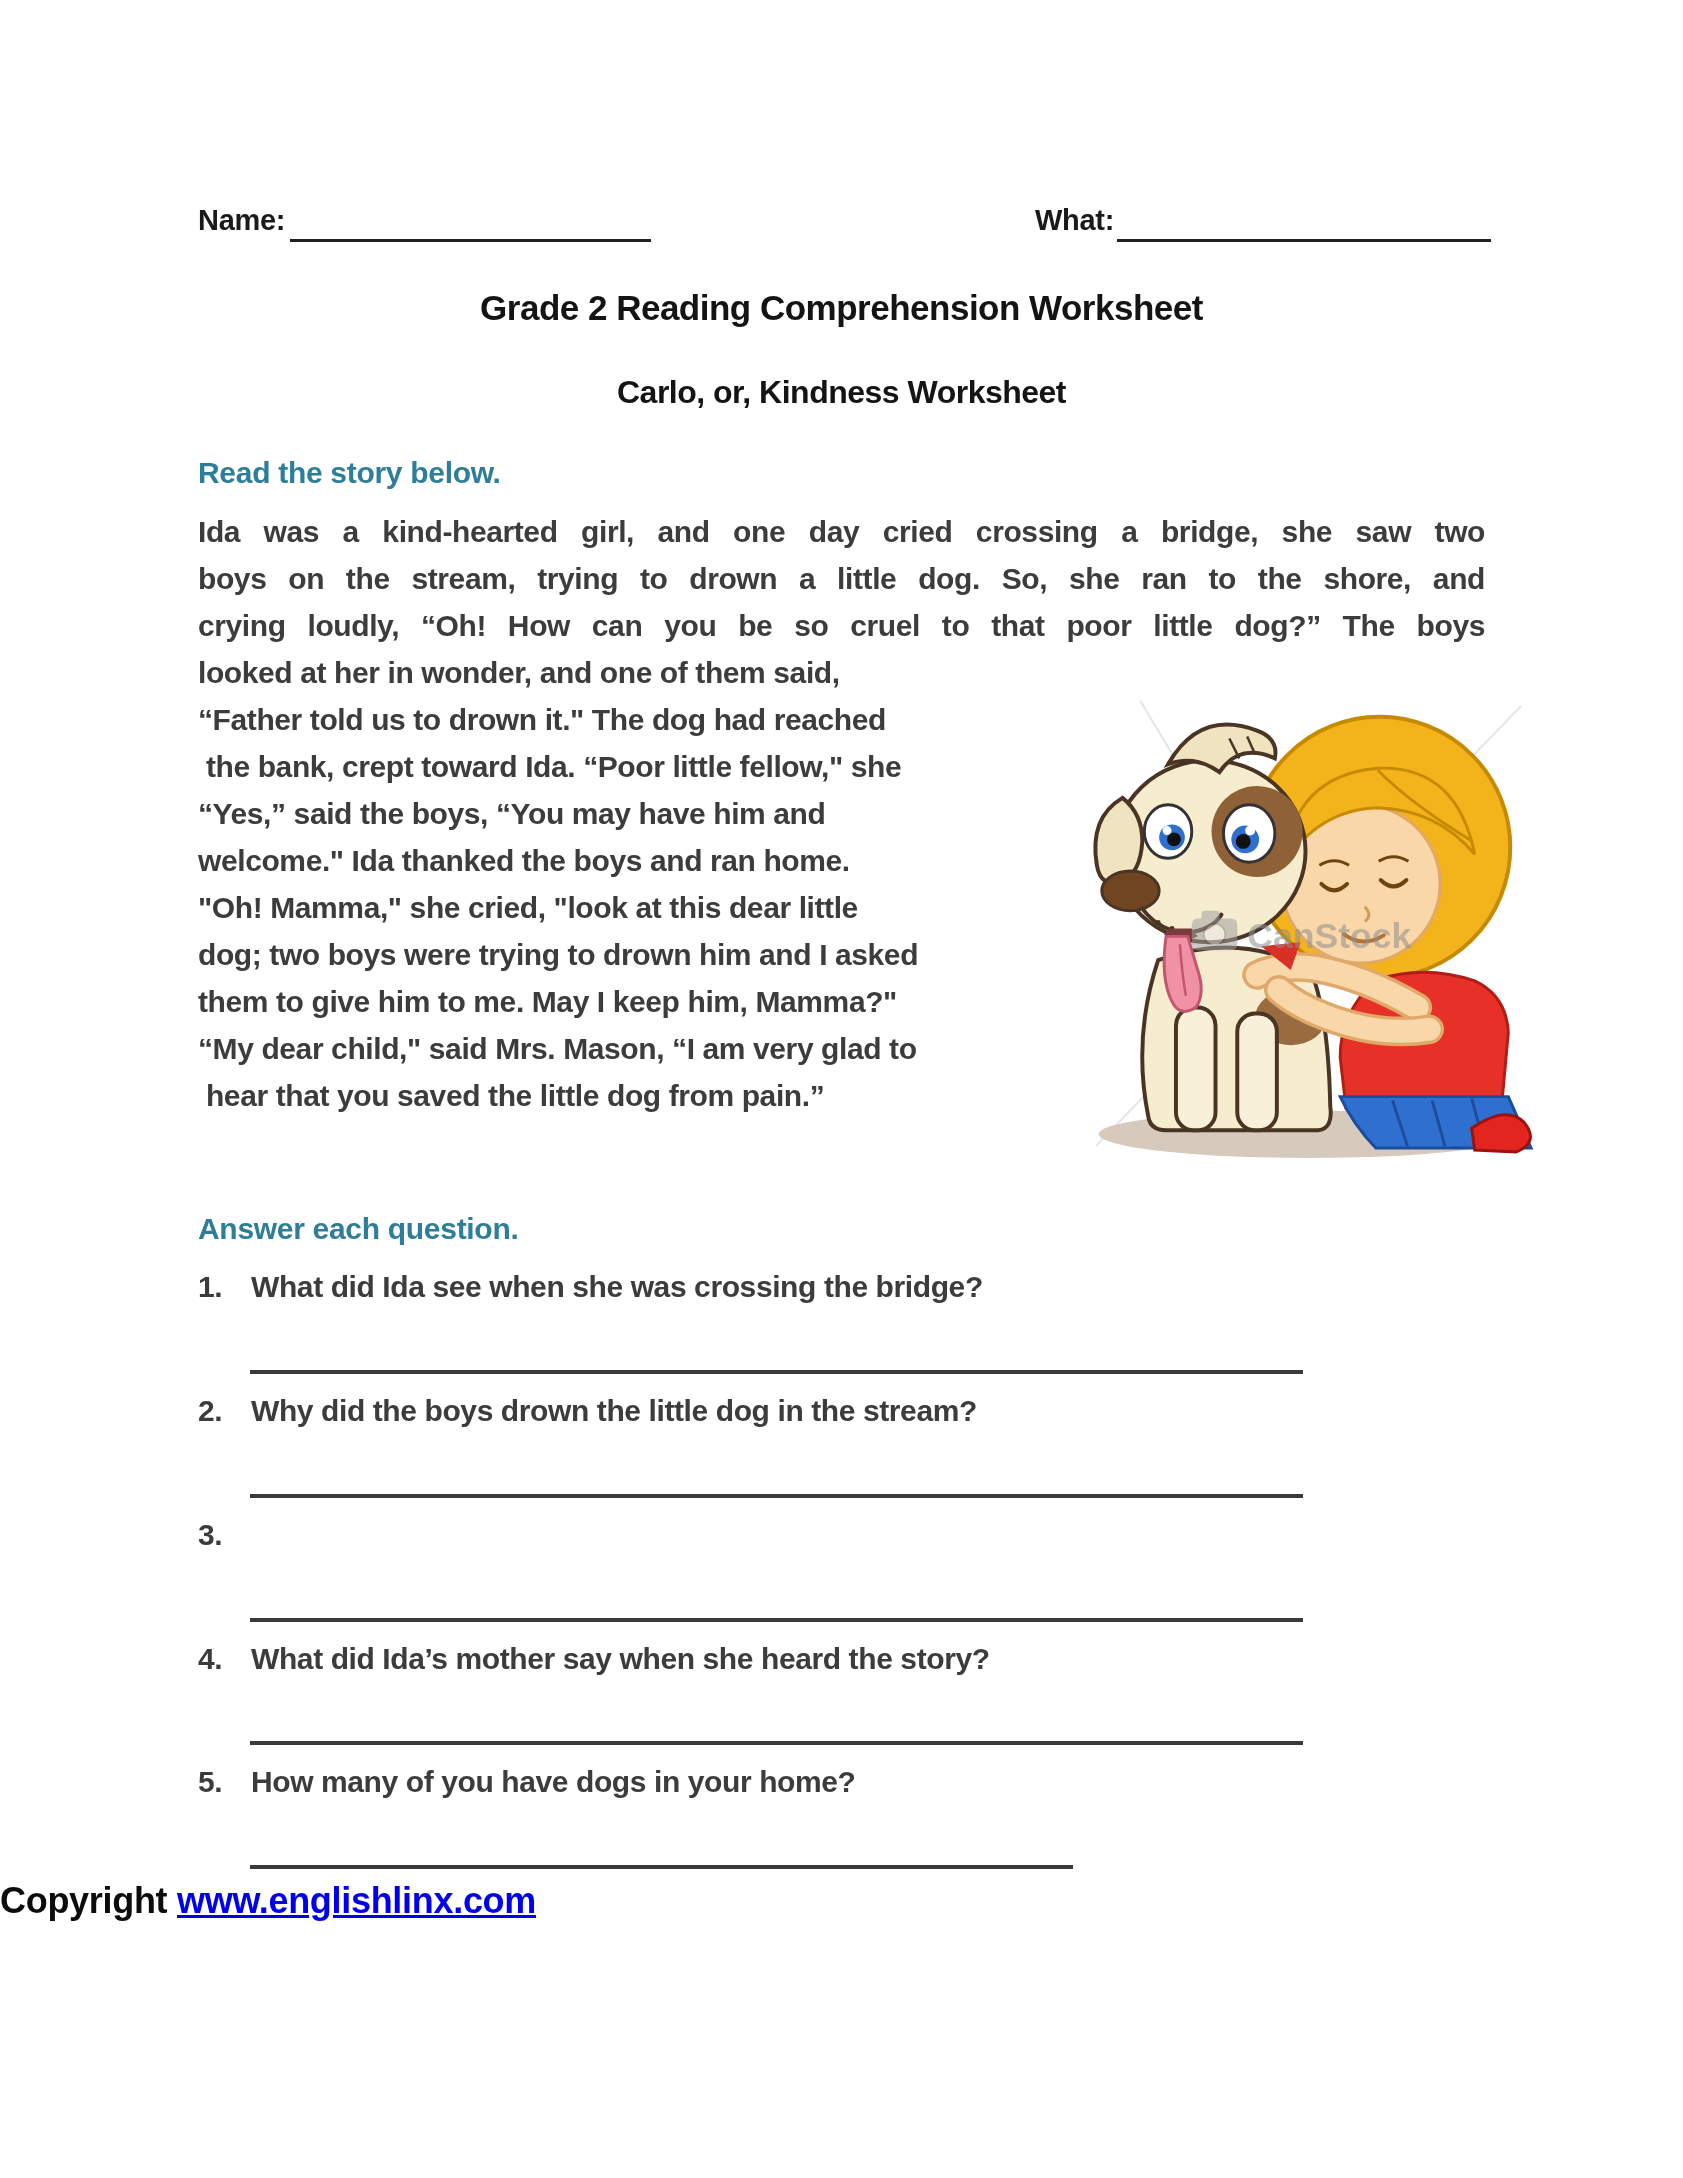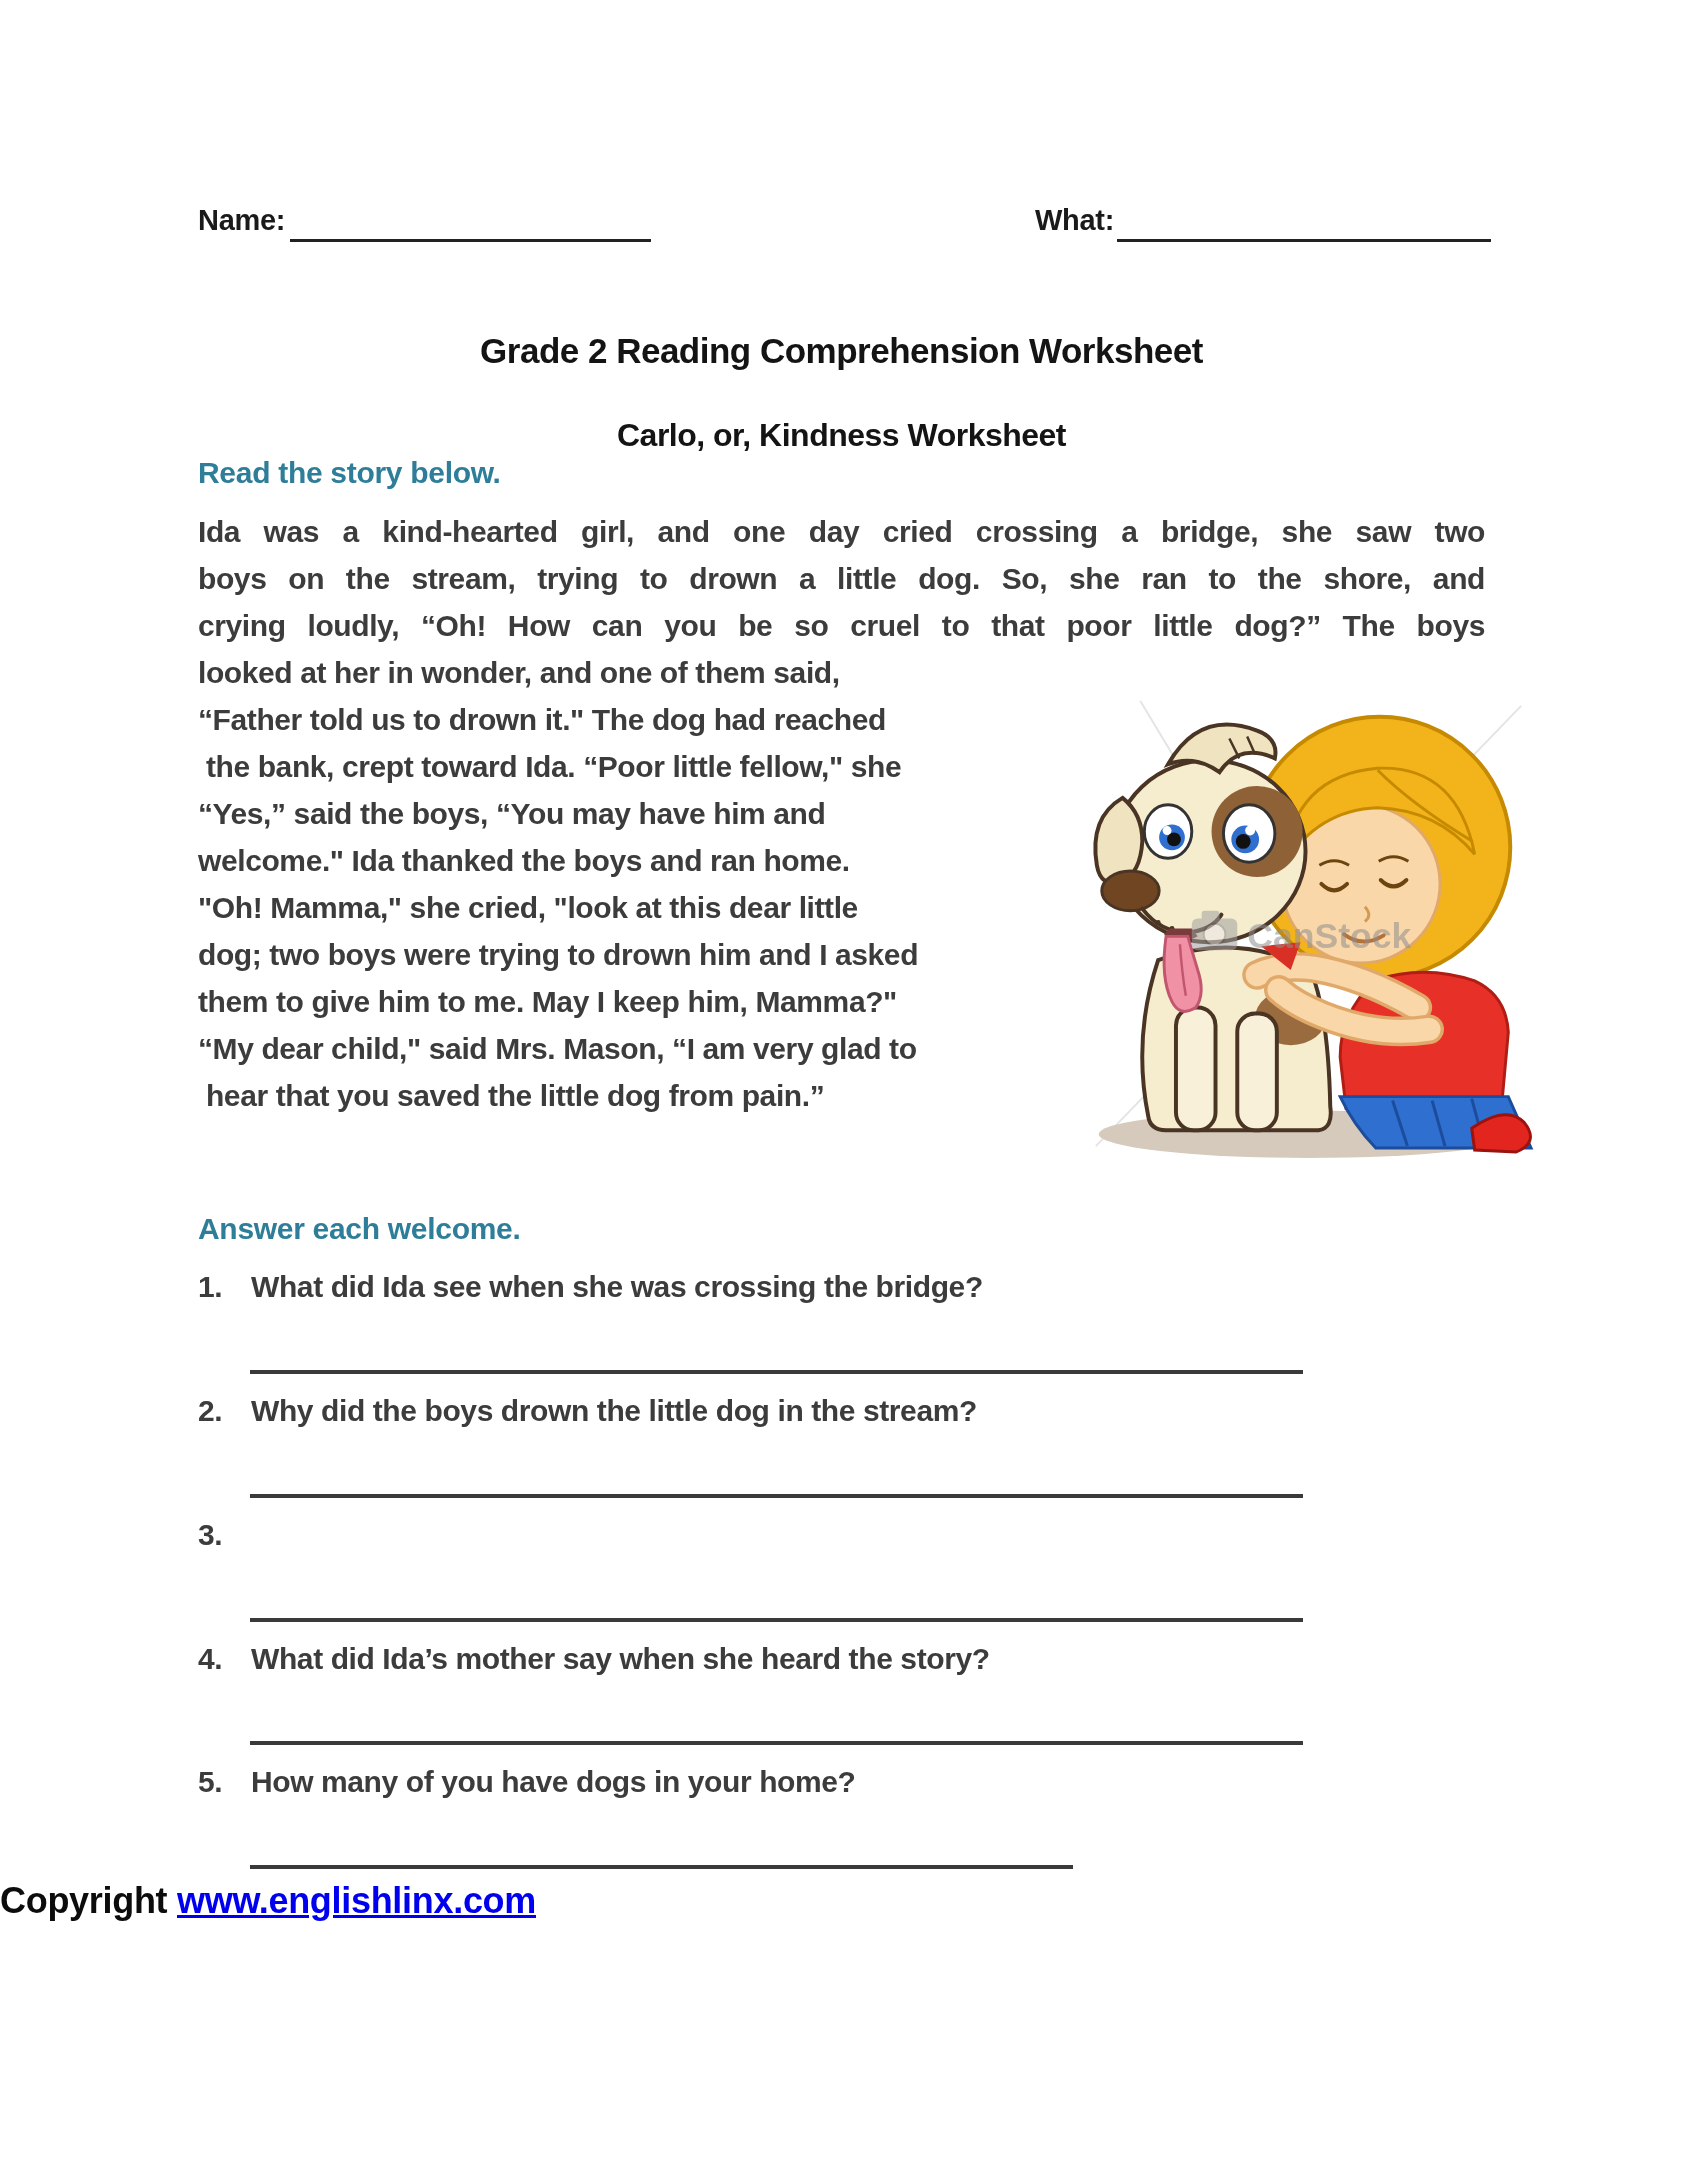--- a/index.html
+++ b/index.html
@@ -12,21 +12,21 @@
 
   
   .field-label { font-size:29px; color:#1a1a1a; letter-spacing:-0.3px; }
   #name-label { left:198px; top:204px; }
   #date-label { left:1035px; top:204px; }
   .blank { border-bottom:3px solid #222; height:34px; }
   #name-blank { left:290px; top:208px; width:361px; }
   #date-blank { left:1117px; top:208px; width:374px; }
 
   
-  .page-title { left:0; right:0; text-align:center; font-size:35px; color:#141414; letter-spacing:-0.5px;margin-top:43px; }
+  .page-title { left:0; right:0; text-align:center; font-size:35px; color:#141414; letter-spacing:-0.5px; }
   #main-title { top:288px; }
   #sub-title  { top:374px; font-size:32px; }
 
   
   .section-heading { font-size:30px; color:#2e7e99; letter-spacing:-0.3px; }
   #read-heading   { left:198px; top:456px; }
   #answer-heading { left:198px; top:1212px; }
 
   
   #story { left:198px; top:508px; width:1287px; }
@@ -155,21 +155,21 @@
 
     <g opacity="0.55">
       <rect x="112" y="240" width="46" height="32" rx="6" fill="#a0a0a0"></rect>
       <rect x="122" y="232" width="18" height="10" rx="3" fill="#a0a0a0"></rect>
       <circle cx="135" cy="256" r="11" fill="#e8e8e8" stroke="#888888" stroke-width="2"></circle>
       <text x="168" y="270" font-size="36" font-weight="bold" fill="#8f8f8f">CanStock</text>
     </g>
   </svg>
 </div>
 
-<div class="abs section-heading" id="answer-heading">Answer each welcome.</div>
+<div class="abs section-heading" id="answer-heading">Answer each question.</div>
 <div id="questions">
     <div class="q-row">
     <span class="q-num">1.</span>
     <span class="q-text">What did Ida see when she was crossing the bridge?</span>
   </div>
     <div class="q-row">
     <span class="q-num">2.</span>
     <span class="q-text">Why did the boys drown the little dog in the stream?</span>
   </div>
     <div class="q-row">

